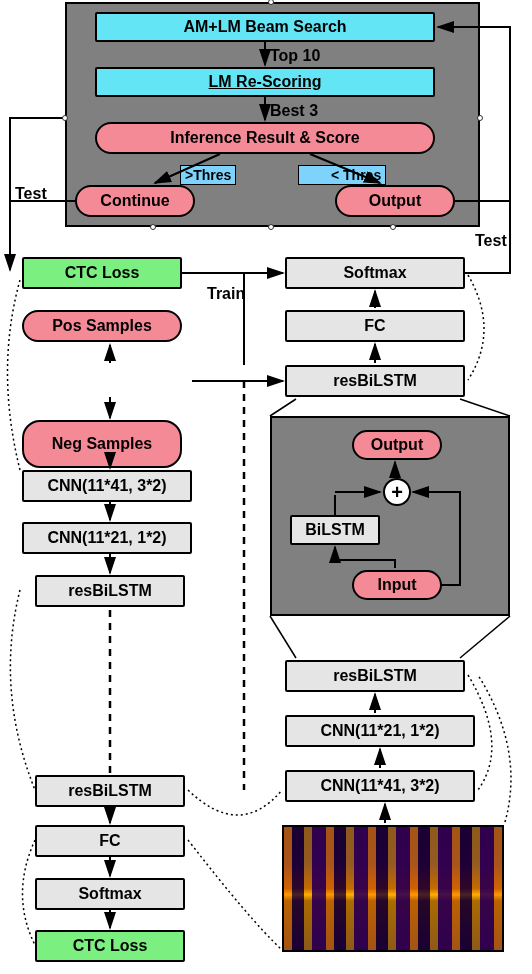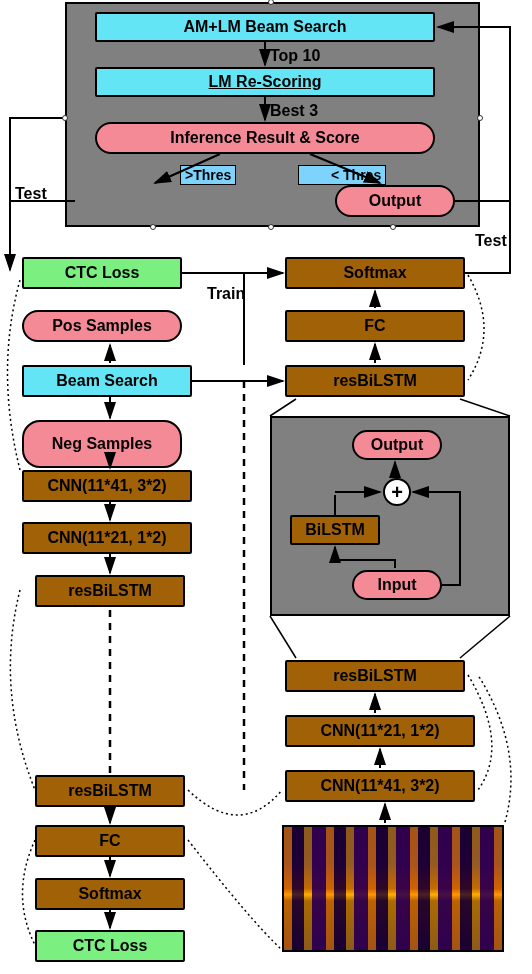--- a/index.html
+++ b/index.html
@@ -19,21 +19,21 @@
       justify-content: center;
       font-weight: bold;
       font-size: 16px;
       border: 2px solid #000;
       text-align: center;
       padding: 3px 6px;
     }
     
     .cyan { background: #63e5f5; }
     .pink { background: #f58a97; }
-    .yellow { background: #a16207; }
+    .yellow { background: #e5e5e5; }
     .green { background: #7bf080; }
     .gray-panel { background: #808080; border: 2px solid #000; position: absolute; }
     
     .rounded { border-radius: 18px; }
     .rect { border-radius: 2px; }
     
     .label {
       position: absolute;
       background: #7dd3fc;
       font-size: 14px;
@@ -100,29 +100,29 @@
 
   <div class="gray-panel" style="left:65px; top:2px; width:415px; height:225px;"></div>
 
   <div class="box cyan rect" style="left:95px; top:12px; width:340px; height:30px;">AM+LM Beam Search</div>
   <div class="label-nb" style="left:270px; top:47px;">Top 10</div>
   <div class="box cyan rect" style="left:95px; top:67px; width:340px; height:30px;text-decoration:underline;">LM Re-Scoring</div>
   <div class="label-nb" style="left:270px; top:102px;">Best 3</div>
   <div class="box pink rounded" style="left:95px; top:122px; width:340px; height:32px;">Inference Result &amp; Score</div>
   <div class="label" style="left:180px; top:165px;">&gt;Thres</div>
   <div class="label" style="left:298px; top:165px;padding-left:32px;">&lt; Thres</div>
+  <div class="box pink rounded" style="left:75px; top:185px; width:120px; height:32px;">Continue</div>
   <div class="box pink rounded" style="left:335px; top:185px; width:120px; height:32px;">Output</div>
 
   <div class="label-nb" style="left:15px; top:185px;">Test</div>
   <div class="label-nb" style="left:475px; top:232px;">Test</div>
   <div class="label-nb" style="left:207px; top:285px;">Train</div>
 
   <div class="box green rect" style="left:22px; top:257px; width:160px; height:32px;">CTC Loss</div>
   <div class="box pink rounded" style="left:22px; top:310px; width:160px; height:32px;">Pos Samples</div>
-  <div class="box cyan rect" style="left:22px; top:365px; width:170px; height:32px;">Beam Search</div>
   <div class="box pink rounded" style="left:22px; top:420px; width:160px; height:48px;">Neg Samples</div>
   <div class="box yellow rect" style="left:22px; top:470px; width:170px; height:32px;">CNN(11*41, 3*2)</div>
   <div class="box yellow rect" style="left:22px; top:522px; width:170px; height:32px;">CNN(11*21, 1*2)</div>
   <div class="box yellow rect" style="left:35px; top:575px; width:150px; height:32px;">resBiLSTM</div>
   <div class="box yellow rect" style="left:35px; top:775px; width:150px; height:32px;">resBiLSTM</div>
   <div class="box yellow rect" style="left:35px; top:825px; width:150px; height:32px;">FC</div>
   <div class="box yellow rect" style="left:35px; top:878px; width:150px; height:32px;">Softmax</div>
   <div class="box green rect" style="left:35px; top:930px; width:150px; height:32px;">CTC Loss</div>
 
   <div class="box yellow rect" style="left:285px; top:257px; width:180px; height:32px;">Softmax</div>

